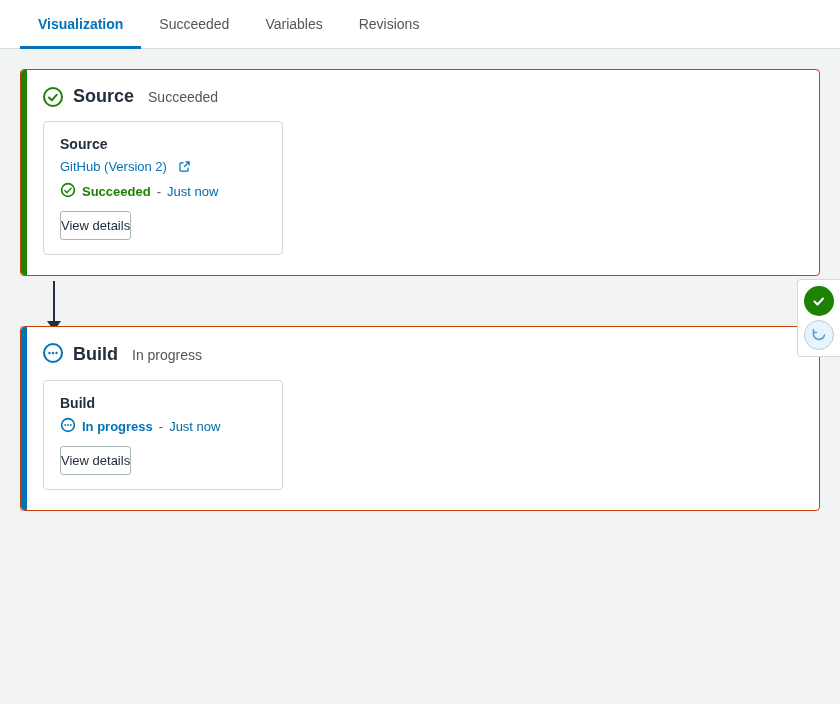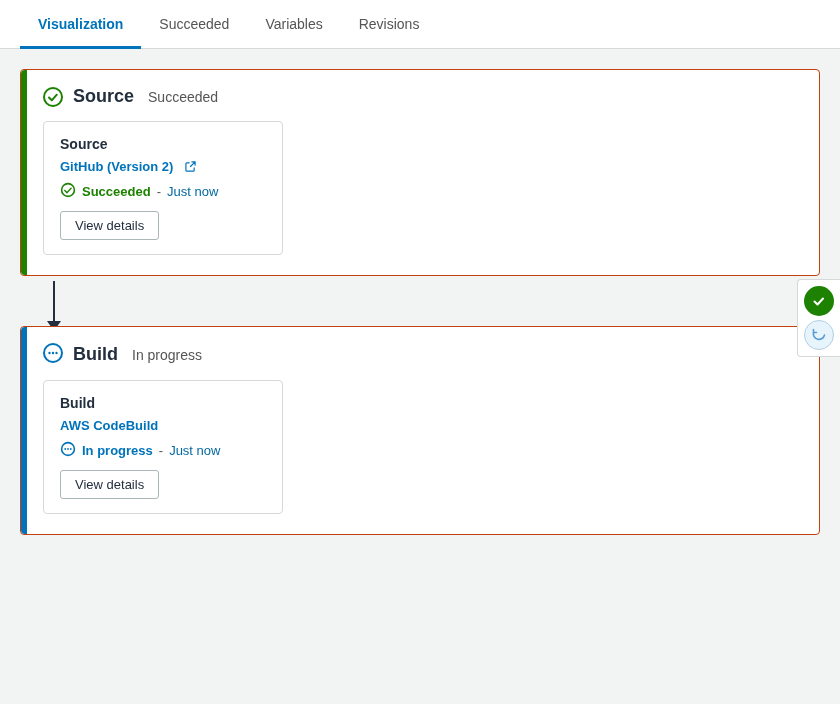--- a/index.html
+++ b/index.html
@@ -109,21 +109,20 @@
     }
 
     .action-card-link {
       color: #0073bb;
       text-decoration: none;
       font-size: 13px;
       display: inline-flex;
       align-items: center;
       gap: 10px;
       margin-bottom: 8px;
-      font-weight: bold;
     }
 
     .action-status-row {
       display: flex;
       align-items: center;
       gap: 6px;
       margin-bottom: 10px;
       font-size: 13px;
     }
 
@@ -140,21 +139,21 @@
     .status-separator {
       color: #555;
     }
 
     .status-time {
       color: #0369a1;
     }
 
     .view-details-btn {
       display: inline-block;
-      padding: 6px 14px;
+      padding: 6px 0;
       border: 1px solid #aab7b8;
       border-radius: 3px;
       background: #fff;
       color: #232f3e;
       font-size: 13px;
       cursor: pointer;
       user-select: none;
     }
 
     
@@ -319,25 +318,20 @@
           <circle cx="10" cy="10" r="1.2" fill="#0073bb"></circle>
           <circle cx="13.5" cy="10" r="1.2" fill="#0073bb"></circle>
         </svg>
       </span>
       <span class="stage-title">Build</span>
       <span class="stage-status-text">In progress</span>
     </div>
     <div class="stage-body">
       <div class="action-card">
         <div class="action-card-title">Build</div>
-        <div>
-          <a class="action-card-link" href="#">
-            <span>AWS CodeBuild</span>
-          </a>
-        </div>
         <div class="action-status-row">
           <span>
             <svg width="16" height="16" viewBox="0 0 20 20" fill="none">
               <circle cx="10" cy="10" r="8" stroke="#0073bb" stroke-width="2" fill="none"></circle>
               <circle cx="6.5" cy="10" r="1.1" fill="#0073bb"></circle>
               <circle cx="10" cy="10" r="1.1" fill="#0073bb"></circle>
               <circle cx="13.5" cy="10" r="1.1" fill="#0073bb"></circle>
             </svg>
           </span>
           <span class="status-inprogress">In progress</span>

